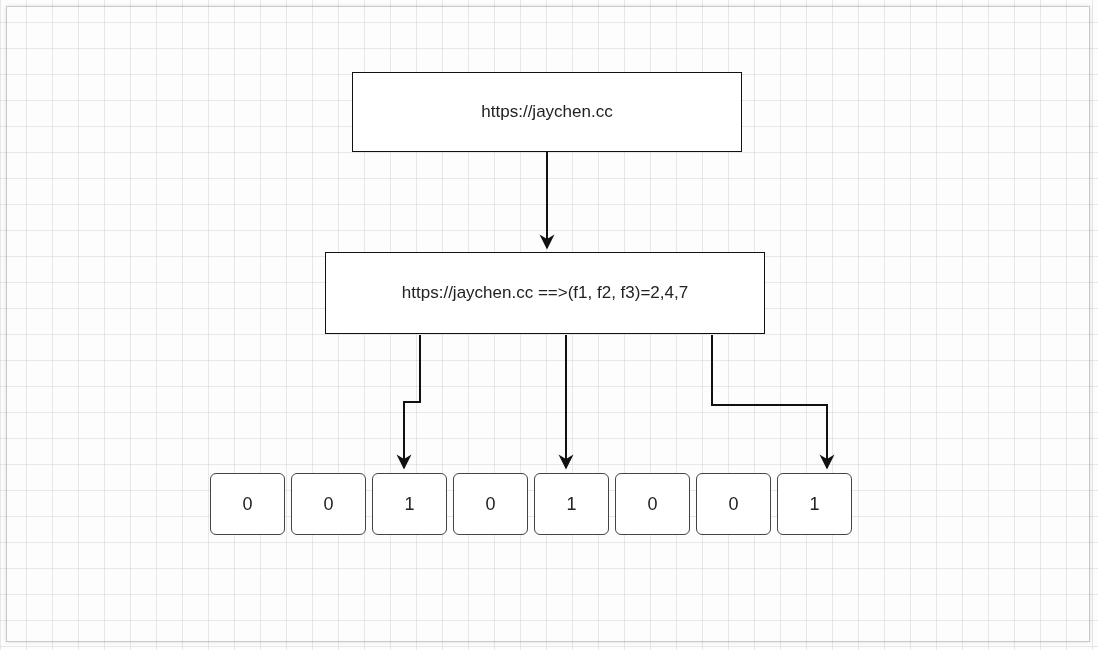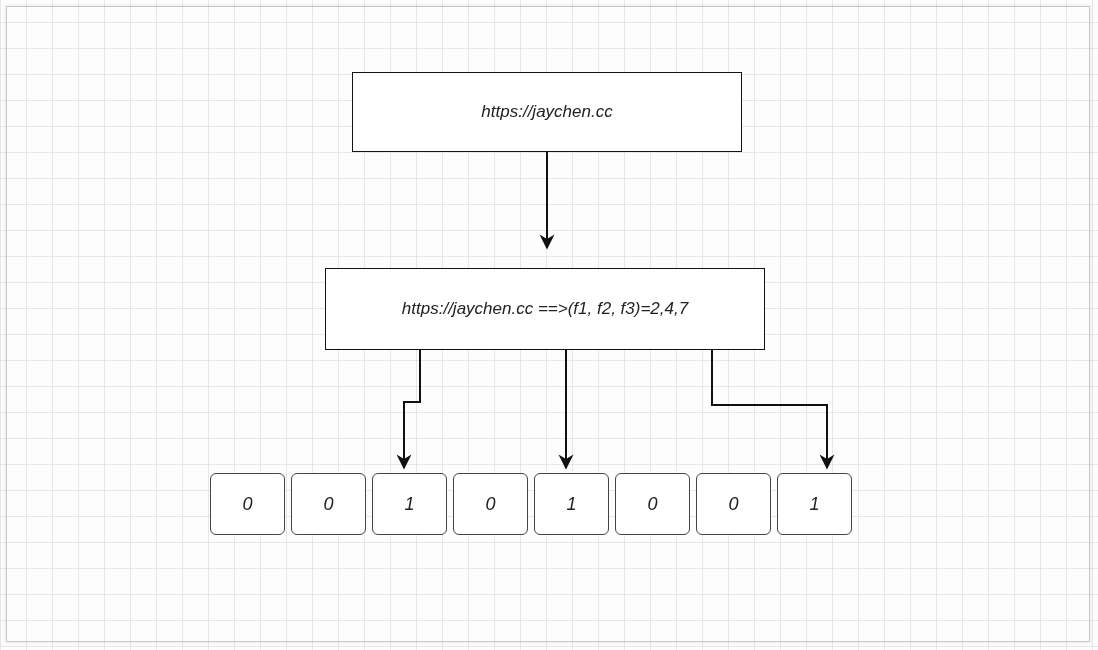--- a/index.html
+++ b/index.html
@@ -21,21 +21,20 @@
     background-size: 26px 26px;
     background-position: 0 -4px;
     z-index: 0;
   }
   .stage {
     position: absolute;
     left: 0; top: 0;
     width: 1098px;
     height: 521px;
     z-index: 2;
-    font-style: italic;
   }
   .box {
     position: absolute;
     background: #ffffff;
     border: 1.5px solid #111;
     display: flex;
     align-items: center;
     justify-content: center;
     color: #222;
     font-size: 17px;
@@ -96,21 +95,21 @@
 
   <path d="M712,335 L712,405 L827,405 L827,468" stroke="#111" stroke-width="2" fill="none" marker-end="url(#ah)"></path>
 </svg>
 
 <div class="stage">
 
   <div class="box" style="left:352px; top:72px; width:390px; height:80px;">
     <span>https://jaychen.cc</span>
   </div>
 
-  <div class="box" style="left:325px; top:268px; width:440px; height:82px;">
+  <div class="box" style="left:325px; top:252px; width:440px; height:82px;">
     <span>https://jaychen.cc ==&gt;(f1, f2, f3)=2,4,7</span>
   </div>
 
   <div id="bit-array">
       <div class="cell" style="left: 210px; top: 473px; width: 75px; height: 62px;">
         <span>0</span>
       </div>
       <div class="cell" style="left: 291px; top: 473px; width: 75px; height: 62px;">
         <span>0</span>
       </div>

